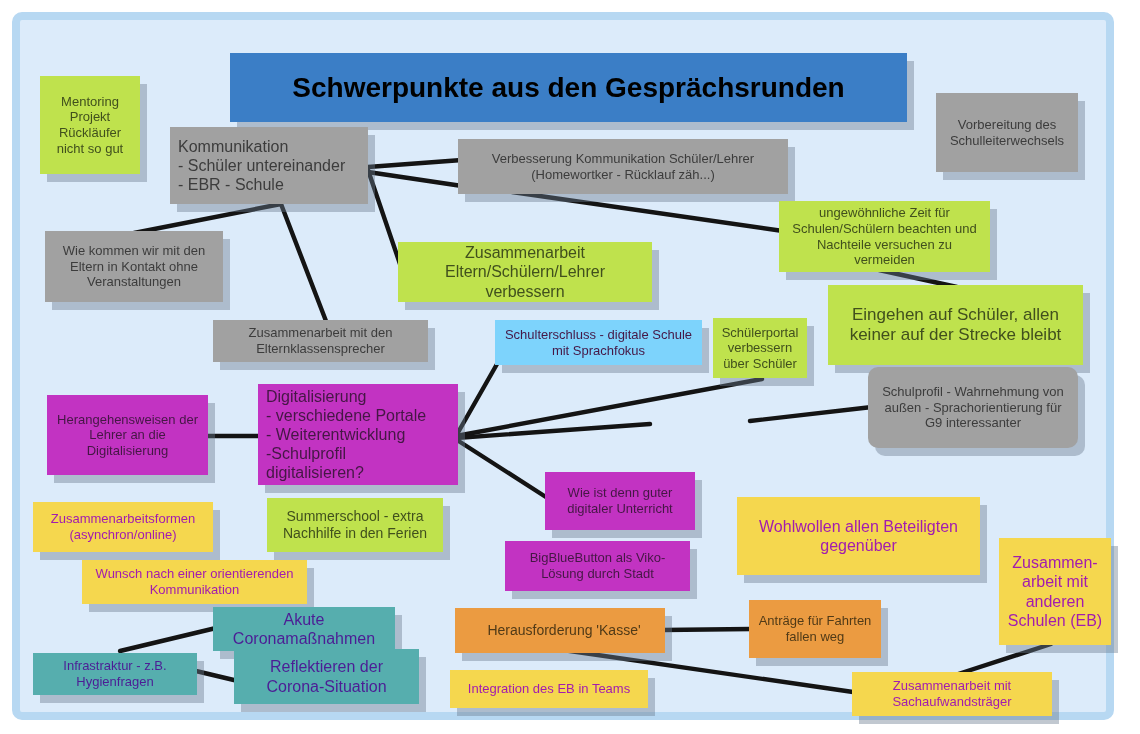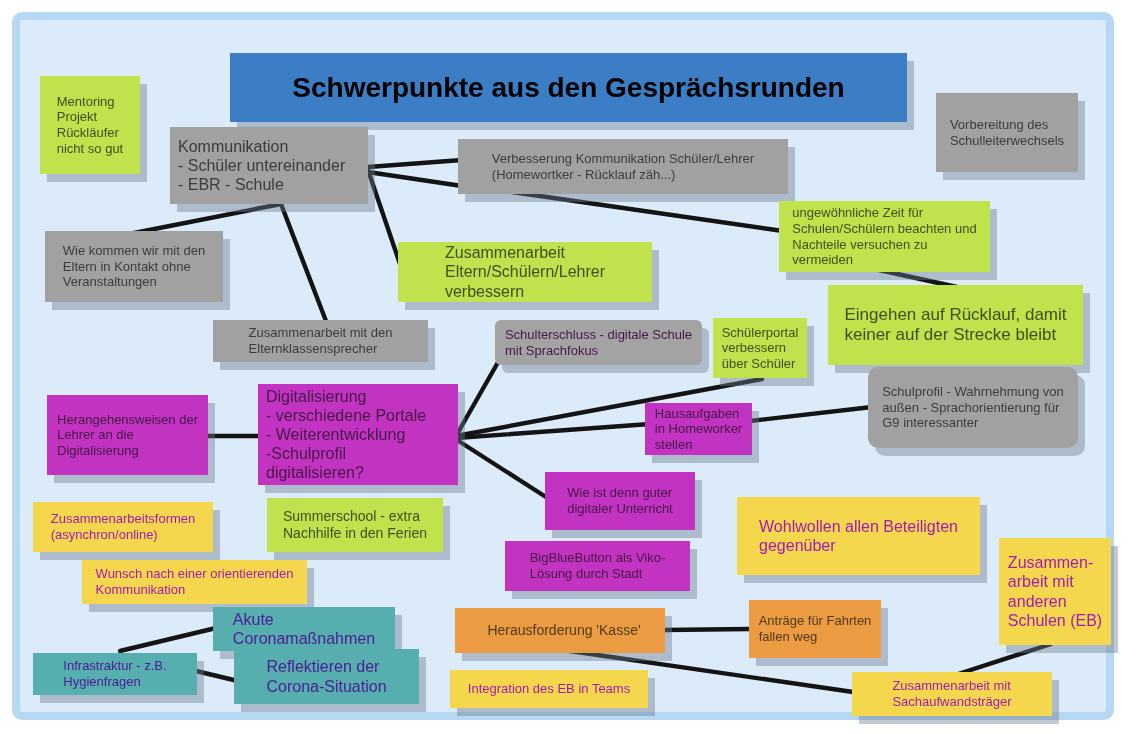--- a/index.html
+++ b/index.html
@@ -3,21 +3,21 @@
 <meta charset="utf-8">
 <style>
   html,body{margin:0;padding:0;background:#ffffff;}
   body{font-family:"Liberation Sans","DejaVu Sans",sans-serif;}
   #board{position:relative;width:1140px;height:734px;background:#ffffff;overflow:hidden;}
   #canvas{position:absolute;left:12px;top:12px;width:1086px;height:692px;
           background:#dcebfa;border:8px solid #b7d8f2;border-radius:10px;}
   #connections{position:absolute;left:0;top:0;width:1140px;height:734px;pointer-events:none;}
   #notes-layer{position:absolute;left:0;top:0;width:1140px;height:734px;}
   .note{position:absolute;display:flex;align-items:center;justify-content:center;
-        text-align:left;line-height:1.2;padding:4px 8px;box-sizing:border-box;
+        text-align:center;line-height:1.2;padding:4px 8px;box-sizing:border-box;
         white-space:pre-line;box-shadow:7px 8px 0 rgba(108,124,143,0.42);}
   .note.align-left{justify-content:flex-start;text-align:left;}
   .c-gray{color:#3c3c3c;}
   .c-green{color:#41501d;}
   .c-magenta{color:#451745;}
   .c-yellow{color:#a21caf;}
   .c-teal{color:#4c1d95;}
   .c-orange{color:#503a17;}
   #title-banner{position:absolute;left:230px;top:53px;width:677px;height:69px;
         display:flex;align-items:center;justify-content:center;
@@ -67,43 +67,40 @@
       <div class="note c-green" style="left: 779px; top: 201px; width: 211px; height: 71px; font-size: 13px; background: rgb(191, 226, 77);">ungewöhnliche Zeit für
 Schulen/Schülern beachten und
 Nachteile versuchen zu
 vermeiden</div>
       <div class="note c-gray" style="left: 45px; top: 231px; width: 178px; height: 71px; font-size: 13px; background: rgb(161, 161, 161);">Wie kommen wir mit den
 Eltern in Kontakt ohne
 Veranstaltungen</div>
       <div class="note c-green" style="left: 398px; top: 242px; width: 254px; height: 60px; font-size: 16px; background: rgb(191, 226, 77);">Zusammenarbeit
 Eltern/Schülern/Lehrer
 verbessern</div>
-      <div class="note c-green" style="left: 828px; top: 285px; width: 255px; height: 80px; font-size: 17px; background: rgb(191, 226, 77);">Eingehen auf Rücklauf, damit
+      <div class="note c-green" style="left: 828px; top: 285px; width: 255px; height: 80px; font-size: 17px; background: rgb(191, 226, 77);">Eingehen auf Schüler, allen
 keiner auf der Strecke bleibt</div>
       <div class="note c-gray" style="left: 213px; top: 320px; width: 215px; height: 42px; font-size: 13px; background: rgb(161, 161, 161);">Zusammenarbeit mit den
 Elternklassensprecher</div>
-      <div class="note c-magenta" style="left: 495px; top: 320px; width: 207px; height: 45px; font-size: 13px; background: #a3a3a3; border-radius: 6px;">Schulterschluss - digitale Schule
+      <div class="note c-magenta" style="left: 495px; top: 320px; width: 207px; height: 45px; font-size: 13px; background: #7dd3fc;">Schulterschluss - digitale Schule
 mit Sprachfokus</div>
       <div class="note c-green" style="left: 713px; top: 318px; width: 94px; height: 60px; font-size: 13px; background: rgb(191, 226, 77);">Schülerportal
 verbessern
 über Schüler</div>
       <div class="note c-gray" style="left: 868px; top: 367px; width: 210px; height: 81px; font-size: 13px; background: rgb(161, 161, 161); border-radius: 10px;">Schulprofil - Wahrnehmung von
 außen - Sprachorientierung für
 G9 interessanter</div>
       <div class="note c-magenta align-left" style="left: 258px; top: 384px; width: 200px; height: 101px; font-size: 16px; background: rgb(194, 51, 194);">Digitalisierung
 - verschiedene Portale
 - Weiterentwicklung
 -Schulprofil
 digitalisieren?</div>
       <div class="note c-magenta" style="left: 47px; top: 395px; width: 161px; height: 80px; font-size: 13px; background: rgb(194, 51, 194);">Herangehensweisen der
 Lehrer an die
 Digitalisierung</div>
-      <div class="note c-magenta" style="left: 645px; top: 403px; width: 107px; height: 52px; font-size: 13px; background: rgb(194, 51, 194);">Hausaufgaben
-in Homeworker
-stellen</div>
       <div class="note c-magenta" style="left: 545px; top: 472px; width: 150px; height: 58px; font-size: 13px; background: rgb(194, 51, 194);">Wie ist denn guter
 digitaler Unterricht</div>
       <div class="note c-yellow" style="left: 33px; top: 502px; width: 180px; height: 50px; font-size: 13px; background: rgb(245, 215, 78);">Zusammenarbeitsformen
 (asynchron/online)</div>
       <div class="note c-green" style="left: 267px; top: 498px; width: 176px; height: 54px; font-size: 14px; background: rgb(191, 226, 77);">Summerschool - extra
 Nachhilfe in den Ferien</div>
       <div class="note c-yellow" style="left: 737px; top: 497px; width: 243px; height: 78px; font-size: 16px; background: rgb(245, 215, 78);">Wohlwollen allen Beteiligten
 gegenüber</div>
       <div class="note c-magenta" style="left: 505px; top: 541px; width: 185px; height: 50px; font-size: 13px; background: rgb(194, 51, 194);">BigBlueButton als Viko-
 Lösung durch Stadt</div>

